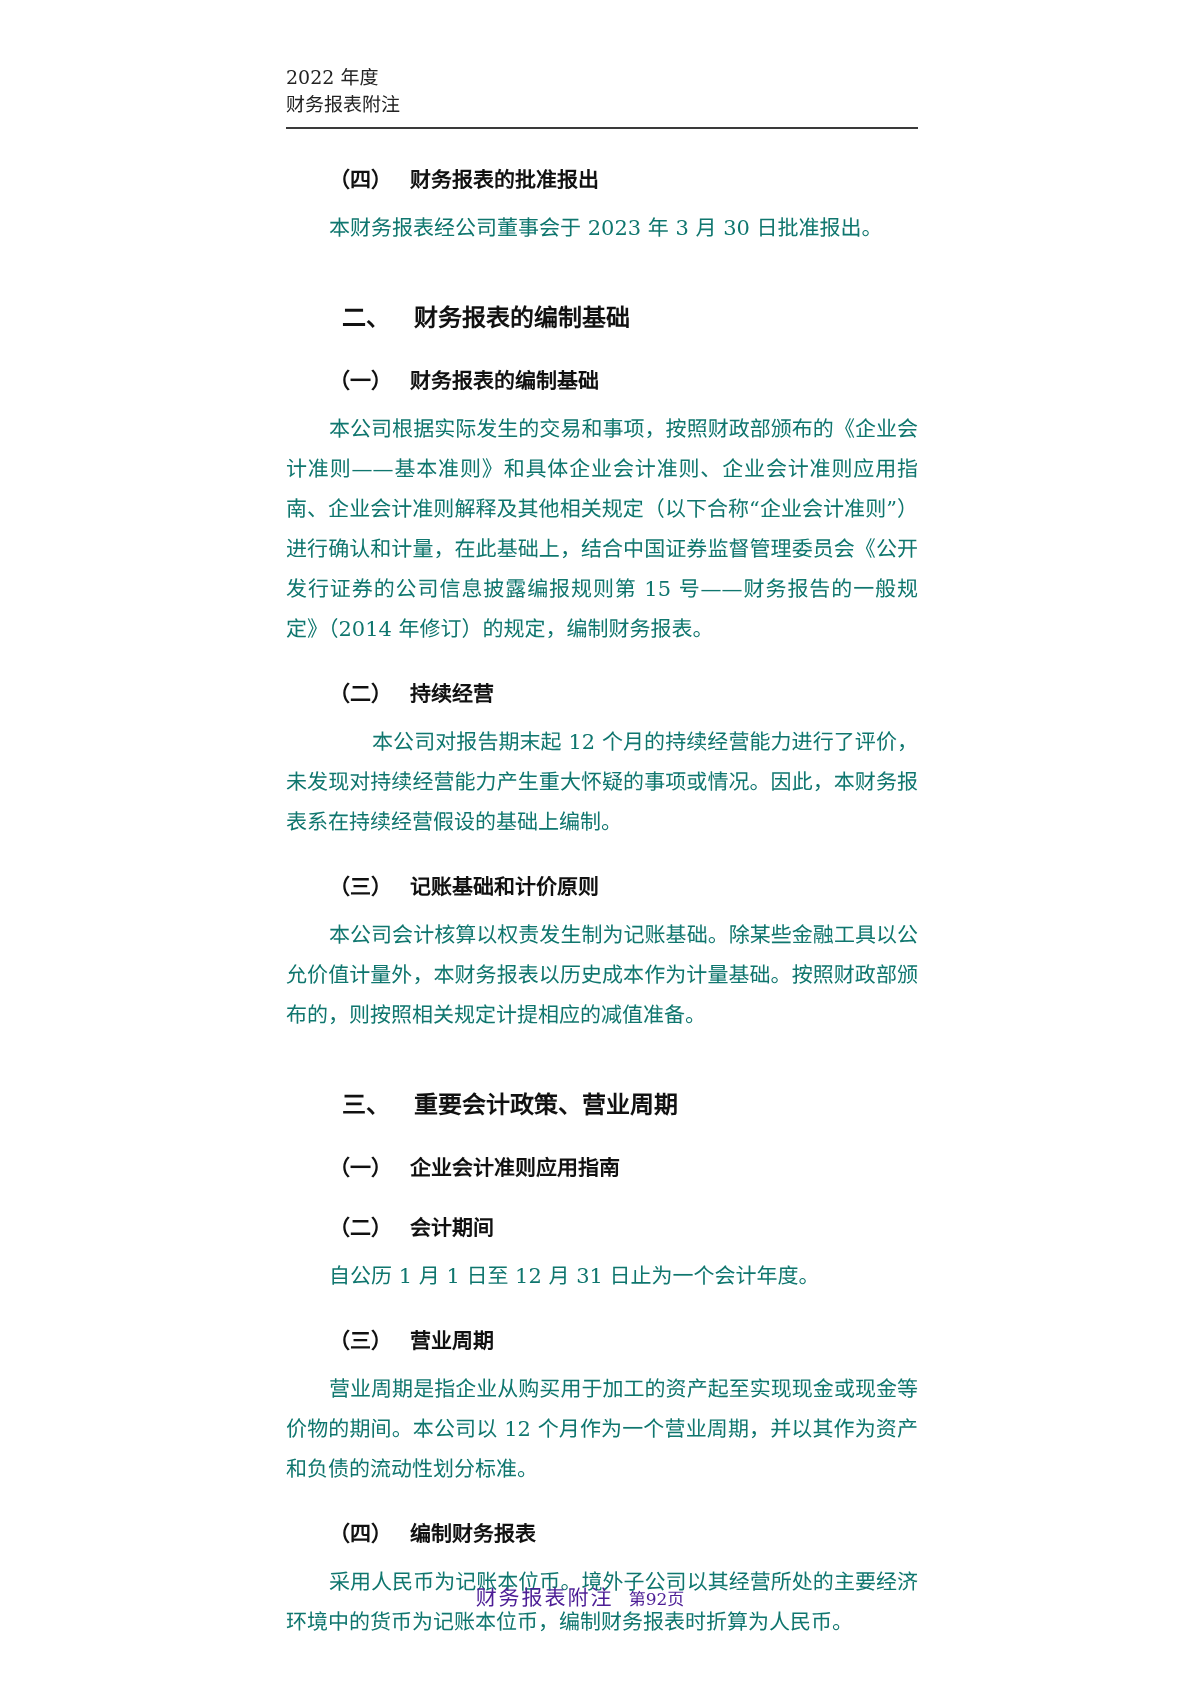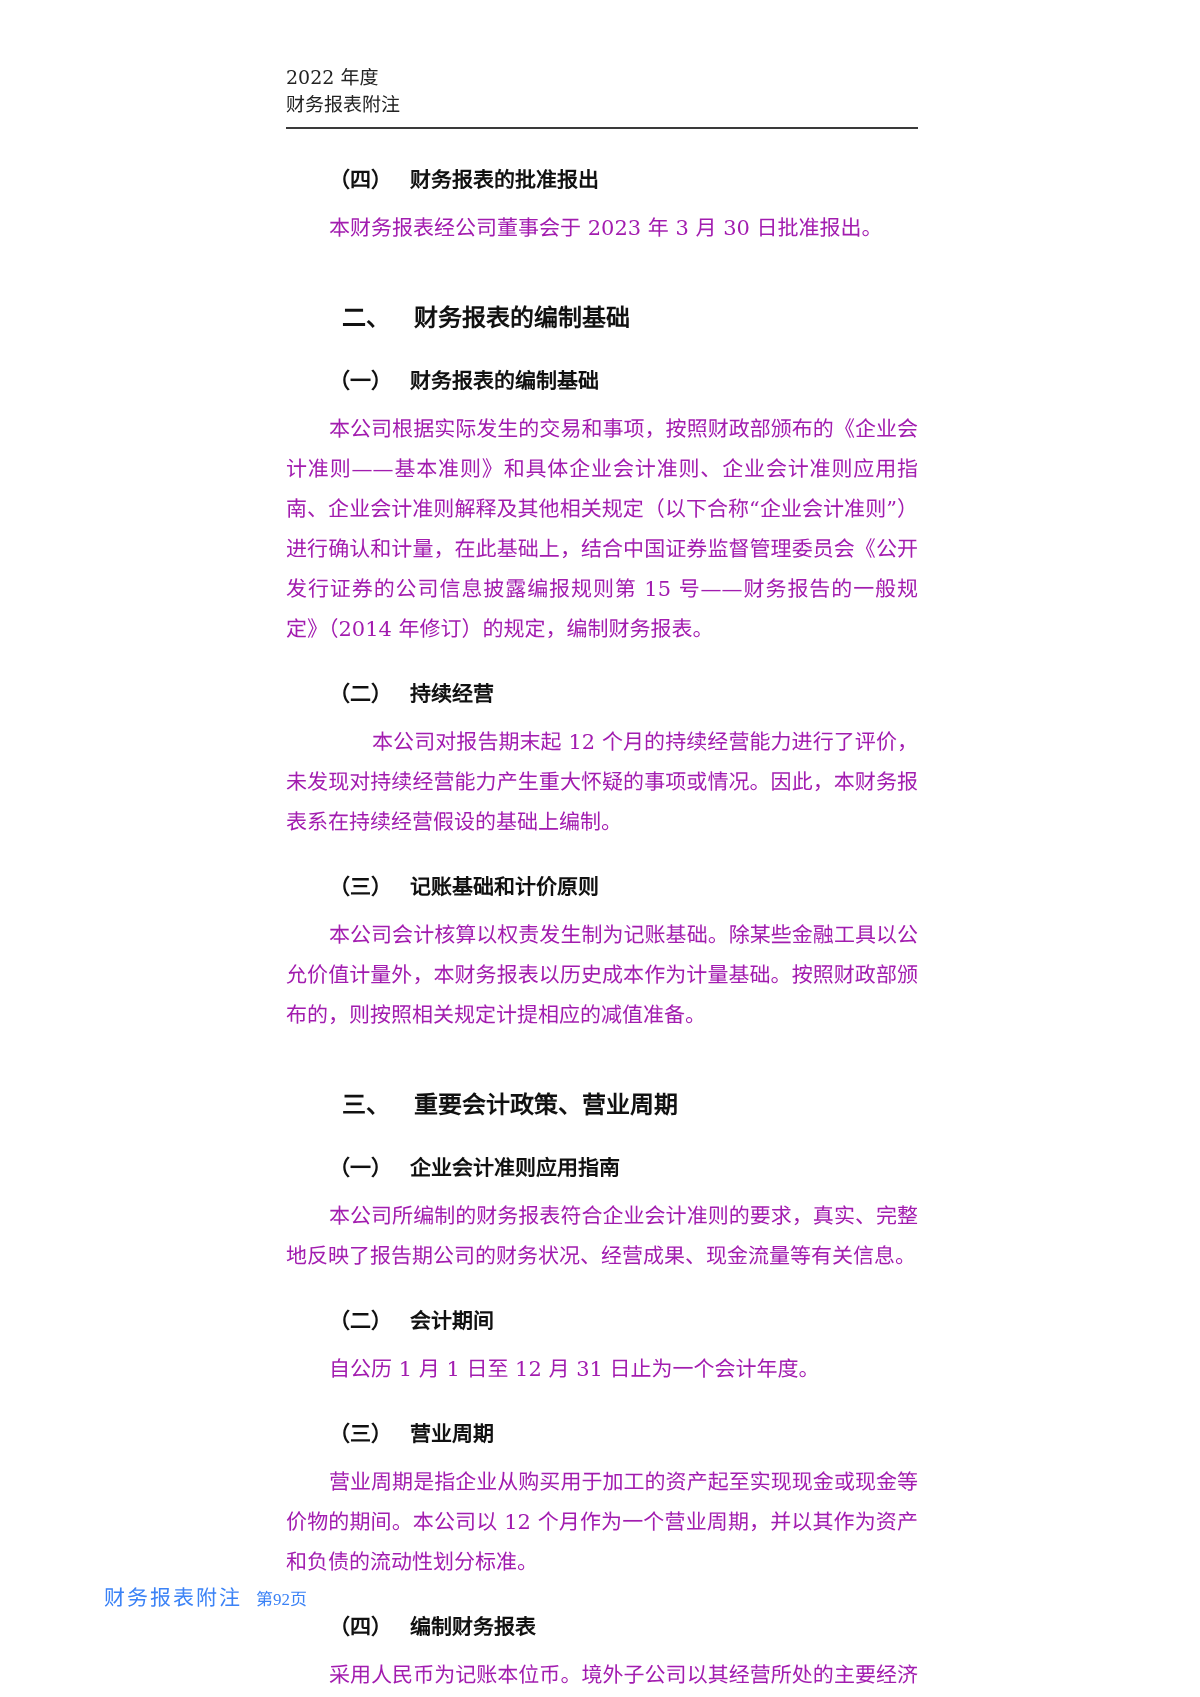--- a/index.html
+++ b/index.html
@@ -47,32 +47,31 @@
   .h2.first { margin-top: 36px; }
   .h2 .num { margin-right: 18px; }
   
   p.body {
     font-size: 21px;
     line-height: 40px;
     text-align: justify;
     text-justify: inter-ideograph;
     text-indent: 43px;
     margin: 13px 0 0 0;
-    color: #a21caf;
+    color: #0f766e;
   }
   p.body.deep-indent { text-indent: 86px; }
   
   .doc-footer {
     position: absolute;
     left: 0;
     right: 40px;
     bottom: 86px;
-    text-align: left;
-    color: #3b82f6;
-    font-family: Liberation Serif, serif;
+    text-align: center;
+    color: #4c1d95;
   }
   .doc-footer .f-title {
     font-size: 21px;
     letter-spacing: 2px;
   }
   .doc-footer .f-page {
     font-size: 17px;
     margin-left: 10px;
   }
 </style>
@@ -118,21 +117,20 @@
 
     <div class="h1">
       <span class="num">三、</span>
       <span class="t">重要会计政策、营业周期</span>
     </div>
 
     <div class="h2">
       <span class="num">（一）</span>
       <span class="t">企业会计准则应用指南</span>
     </div>
-    <p class="body">本公司所编制的财务报表符合企业会计准则的要求，真实、完整地反映了报告期公司的财务状况、经营成果、现金流量等有关信息。</p>
 
     <div class="h2">
       <span class="num">（二）</span>
       <span class="t">会计期间</span>
     </div>
     <p class="body">自公历 1 月 1 日至 12 月 31 日止为一个会计年度。</p>
 
     <div class="h2">
       <span class="num">（三）</span>
       <span class="t">营业周期</span>

